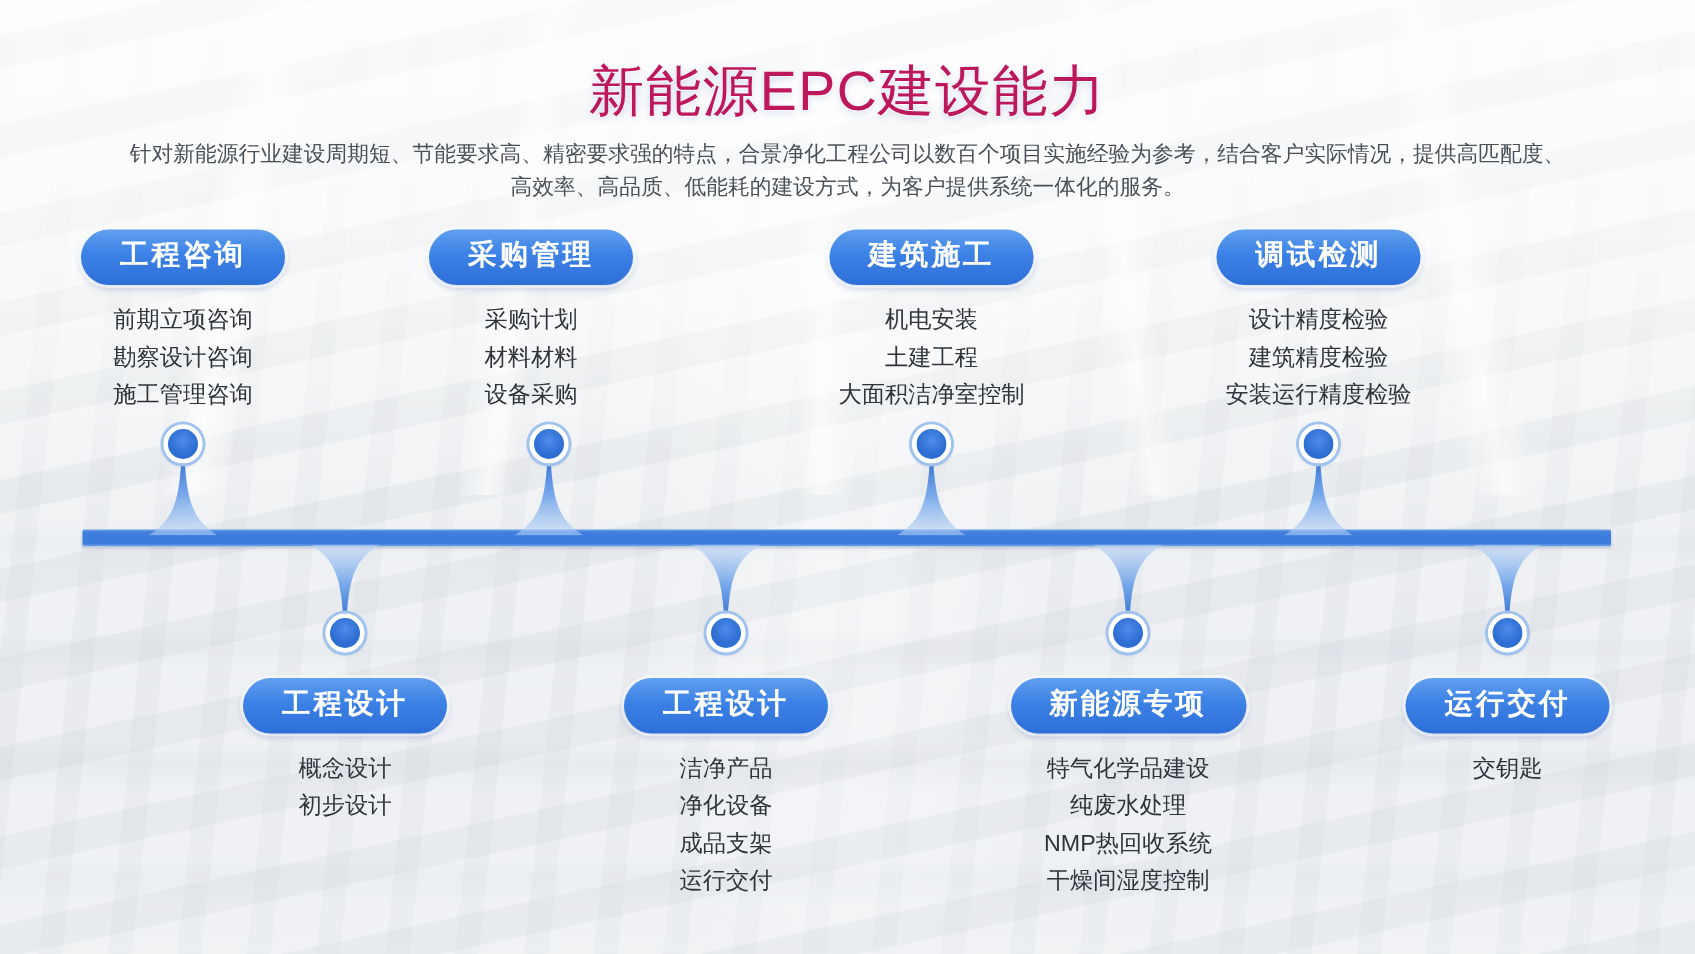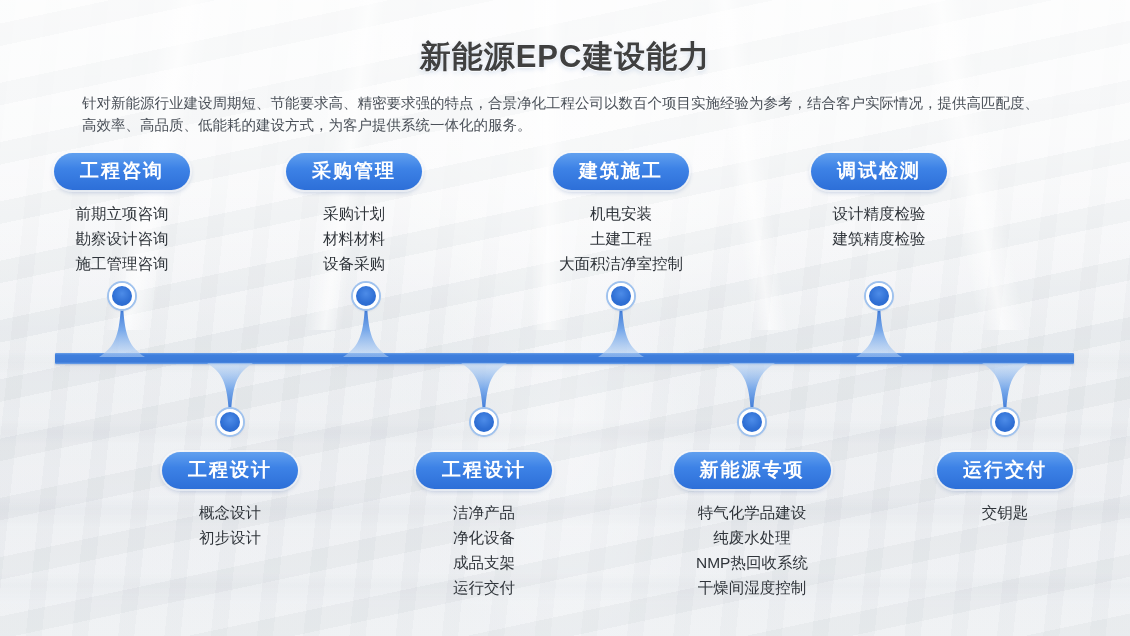--- a/index.html
+++ b/index.html
@@ -73,32 +73,32 @@
                                         rgba(255,255,255,0.18) 52%, rgba(255,255,255,0.26) 72%,
                                         rgba(255,255,255,0.34) 100%);
   }
 
   
   .title {
     position: absolute;
     left: 0; right: 0;
     top: 36px;
     text-align: center;
-    font-size: 31px;
-    font-weight: bold;
+    font-size: 37px;
+    font-weight: normal;
     letter-spacing: 1px;
-    color: #404040;
+    color: #be185d;
     text-shadow: 0 1px 0 rgba(255,255,255,0.85), 0 2px 5px rgba(20,80,160,0.18);
   }
   .subtitle {
     position: absolute;
     left: 82px;
     width: 966px;
     top: 92px;
-    text-align: left;
+    text-align: center;
     font-size: 14.5px;
     line-height: 22px;
     color: #4a5058;
   }
 
   
   .axis {
     position: absolute;
     left: 55px;
     top: 353px;
@@ -305,19 +305,20 @@
         </div></div>
       <div class="card" style="left: 602px; width: 300px; top: 452px;"><div class="pill">新能源专项</div><div class="items">
           <div>特气化学品建设</div>
           <div>纯废水处理</div>
           <div>NMP热回收系统</div>
           <div>干燥间湿度控制</div>
         </div></div>
       <div class="card" style="left: 729px; width: 300px; top: 153px;"><div class="pill">调试检测</div><div class="items">
           <div>设计精度检验</div>
           <div>建筑精度检验</div>
+          <div>安装运行精度检验</div>
         </div></div>
       <div class="card" style="left: 855px; width: 300px; top: 452px;"><div class="pill">运行交付</div><div class="items">
           <div>交钥匙</div>
         </div></div>
     </div>
 
 </div>
 
 </body></html>

